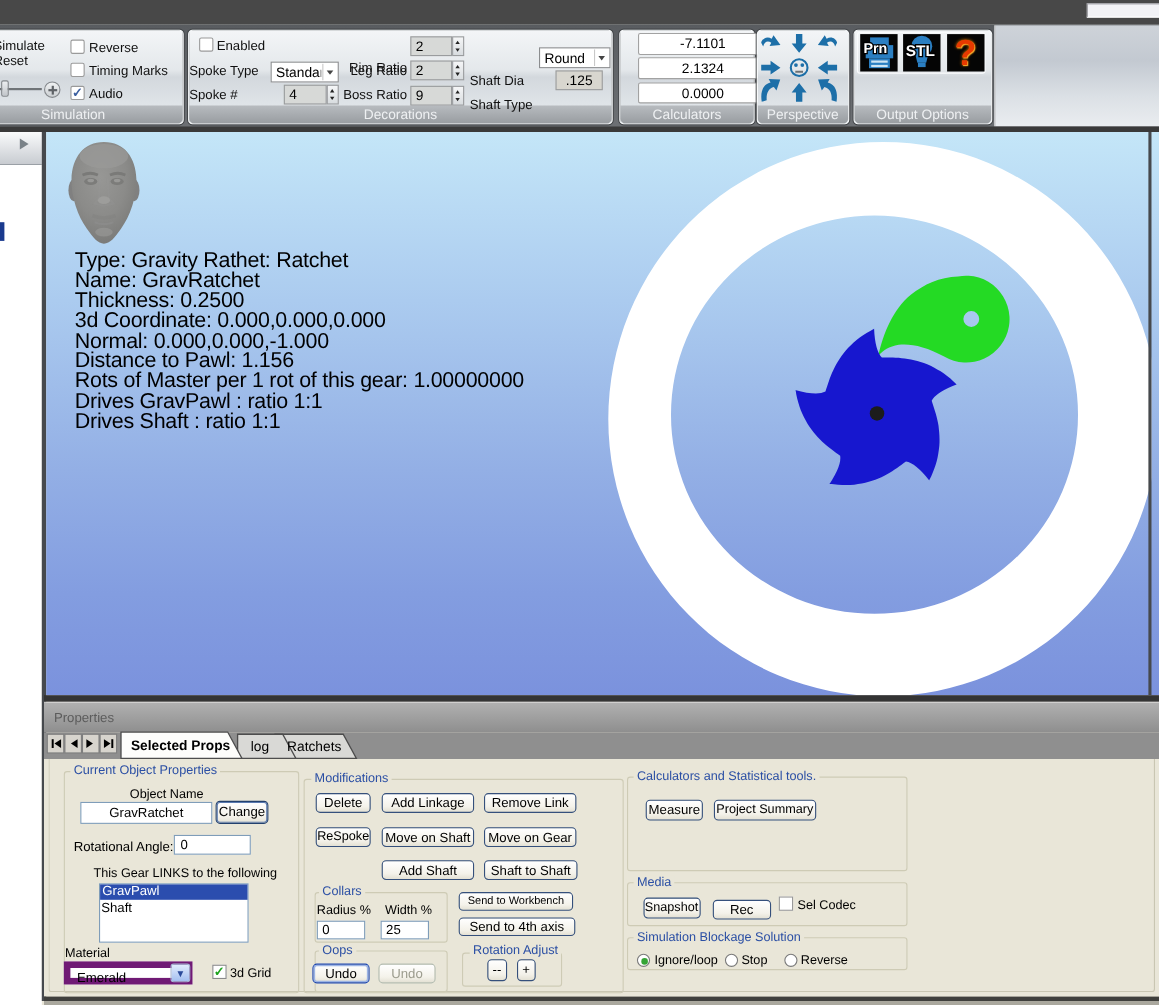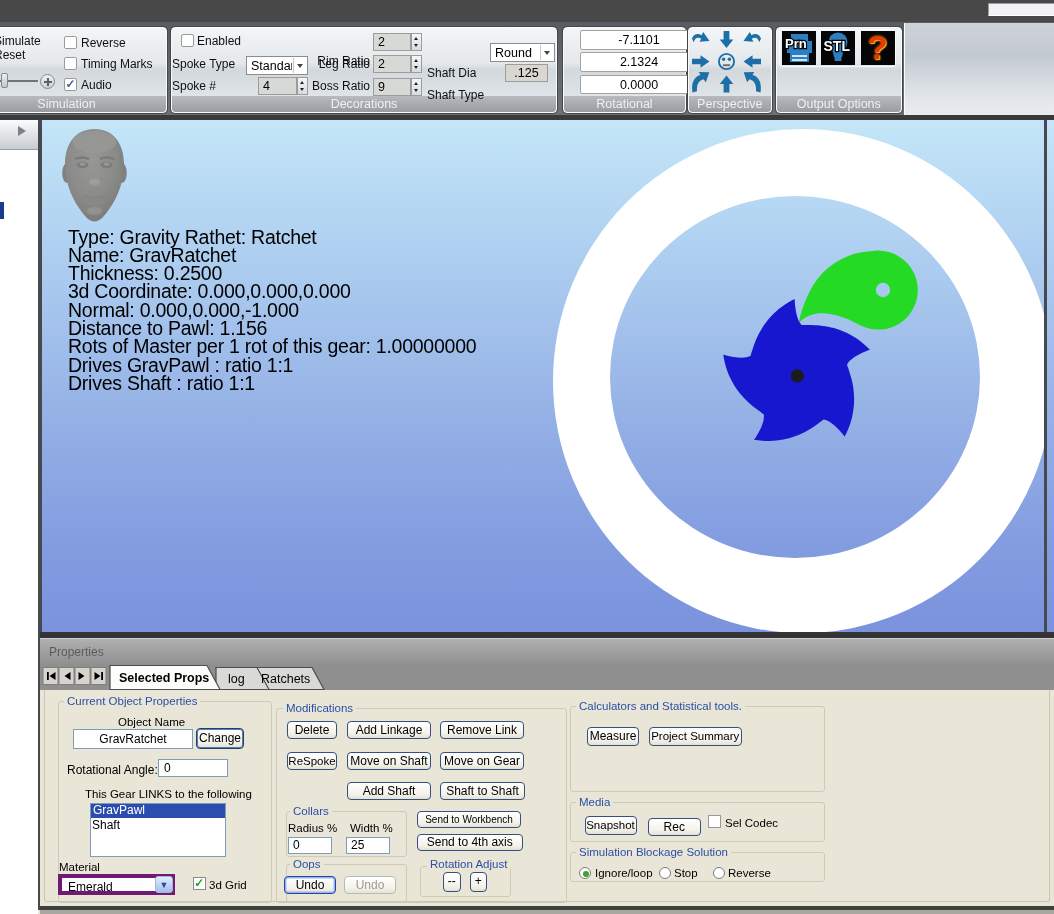--- a/index.html
+++ b/index.html
@@ -68,21 +68,21 @@
 <div class="spinb" style="left:411px;top:77.5px;"></div>
 <div class="lbl" style="left:427px;top:52px;margin-top:36px;">Shaft Type</div>
 <div class="combo" style="left:490px;top:43px;width:65px;">Round</div>
 <div class="lbl" style="left:427px;top:66px;">Shaft Dia</div>
 <div class="spinf" style="left:505px;top:64px;width:43px;text-align:center;padding-left:0;background:#d8d6cf;">.125</div>
 
 <div class="rgroup" style="left:563px;width:123px;">
   <div class="coordbox" style="top:2px;">-7.1101</div>
   <div class="coordbox" style="top:24px;">2.1324</div>
   <div class="coordbox" style="top:46.5px;">0.0000</div>
-  <div class="grpcap">Rotational</div>
+  <div class="grpcap">Calculators</div>
 </div>
 
 <div class="rgroup" style="left:688px;width:83.5px;">
   <div class="grpcap">Perspective</div>
 </div>
 <svg class="abs" style="left:688px;top:27px;" width="84" height="70" viewBox="0 0 84 70">
 <g fill="#1d6fa8">
   <path d="M4 31.8 H12.5 V28.3 L21.5 34.5 L12.5 40.7 V37.2 H4 Z"></path>
   <path d="M73 31.8 H64.5 V28.3 L55.5 34.5 L64.5 40.7 V37.2 H73 Z"></path>
   <path d="M35.6 4 H41.4 V12.5 H45.3 L38.5 21 L31.7 12.5 H35.6 Z"></path>
@@ -217,21 +217,21 @@
 <div class="abs" style="left:73px;top:729px;width:120px;height:20px;background:#fff;border:1px solid #7f9db9;font-size:12px;text-align:center;line-height:18px;">GravRatchet</div>
 <div class="xpbtn" style="left:196px;top:728px;width:48px;height:21px;line-height:19px;border-color:#23416e;box-shadow:0 0 0 1px #5a7ab0 inset;">Change</div>
 <div class="blbl" style="left:67px;top:763px;font-size:12px;">Rotational Angle:</div>
 <div class="abs" style="left:158px;top:759px;width:70px;height:18px;background:#fff;border:1px solid #7f9db9;font-size:12px;line-height:16px;padding-left:5px;">0</div>
 <div class="blbl" style="left:85px;top:788px;">This Gear LINKS to the following</div>
 <div class="abs" style="left:90px;top:803px;width:136px;height:54px;background:#fff;border:1px solid #7f9db9;">
   <div style="height:13.5px;background:#2b4dae;color:#fff;font-size:12px;line-height:13px;padding-left:2px;">GravPawl</div>
   <div style="height:13.5px;color:#000;font-size:12px;line-height:14px;padding-left:1px;">Shaft</div>
 </div>
 <div class="blbl" style="left:59px;top:861px;">Material</div>
-<div class="abs" style="left:58px;top:874px;width:117px;height:21px;background:#fff;border:4px solid #701a75;font-size:12px;line-height:19px;padding-left:6px;">Emerald</div>
+<div class="abs" style="left:58px;top:874px;width:117px;height:21px;background:#fff;border:6px solid #701a75;font-size:12px;line-height:19px;padding-left:6px;">Emerald</div>
 <div class="abs" style="left:155px;top:876px;width:18px;height:17px;border-radius:3px;background:linear-gradient(#e2ecfd,#a3bff0);border:1px solid #a8b8d4;color:#2a4a9a;font-size:9px;text-align:center;line-height:16px;font-weight:bold;">▼</div>
 <div class="abs" style="left:193px;top:877px;width:12.5px;height:12.5px;background:#fff;border:1px solid #8a8a8a;color:#1da21d;font-size:12px;font-weight:bold;line-height:10px;text-align:center;">✓</div>
 <div class="blbl" style="left:209px;top:879px;">3d Grid</div>
 
 <div class="gbox" style="left:276px;top:708px;width:291px;height:195px;"></div>
 <div class="glbl" style="left:283px;top:702px;">Modifications</div>
 <div class="xpbtn" style="left:287px;top:720.5px;width:50px;height:18px;line-height:16px;">Delete</div>
 <div class="xpbtn" style="left:347px;top:720.5px;width:84px;height:18px;line-height:16px;">Add Linkage</div>
 <div class="xpbtn" style="left:440px;top:720.5px;width:84px;height:18px;line-height:16px;">Remove Link</div>
 <div class="xpbtn" style="left:287px;top:752px;width:50px;height:18px;line-height:16px;font-size:11.5px;">ReSpoke</div>

